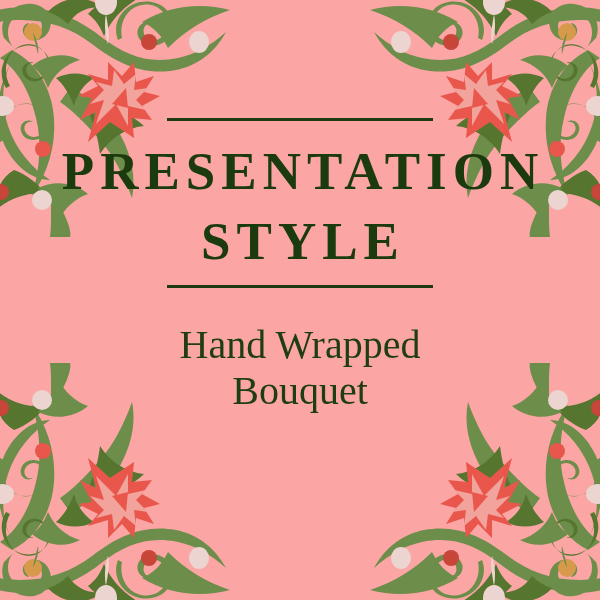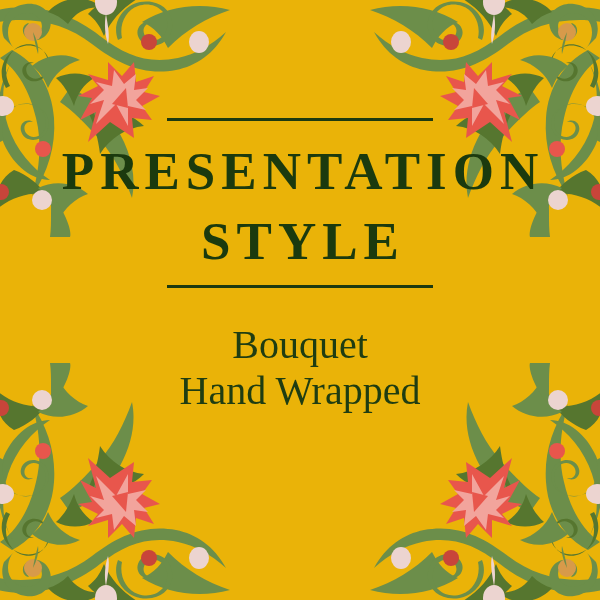--- a/index.html
+++ b/index.html
@@ -65,21 +65,21 @@
     font-size: 40px;
     line-height: 46px;
     font-weight: 400;
     letter-spacing: 0px;
   }
   .subtitle-line { display: block; }
 </style>
 </head>
 <body>
 
-<div id="card" style="background: #eab308;">
+<div id="card" style="background: #fca5a5;">
 
   <div class="ornament orn-tl">
     <svg viewBox="0 0 245 245" xmlns="http://www.w3.org/2000/svg" aria-hidden="true">
       <g>
 
         <path d="M6 18 C40 10 78 20 108 44 C134 64 156 72 186 66 C204 62 218 54 234 40
                  C222 62 204 74 184 78 C152 84 126 72 100 52 C74 32 42 24 6 30 Z" fill="#6c8e4a"></path>
 
         <path d="M150 30 C176 14 208 10 238 18 C214 26 194 38 176 56 C170 44 162 35 150 30 Z" fill="#6c8e4a"></path>
         <path d="M96 22 C110 6 132 0 154 2 C134 12 120 26 112 44 C108 34 103 27 96 22 Z" fill="#56762f"></path>
@@ -276,18 +276,18 @@
   <div class="content">
 
     <div class="rule rule-top"></div>
 
     <div class="title-line">PRESENTATION</div>
     <div class="title-line title-line-2">STYLE</div>
 
     <div class="rule rule-bottom"></div>
 
     <div class="subtitle">
+      <span class="subtitle-line">Hand Wrapped</span>
       <span class="subtitle-line">Bouquet</span>
-      <span class="subtitle-line">Hand Wrapped</span>
     </div>
 
   </div>
 </div>
 
 </body></html>

